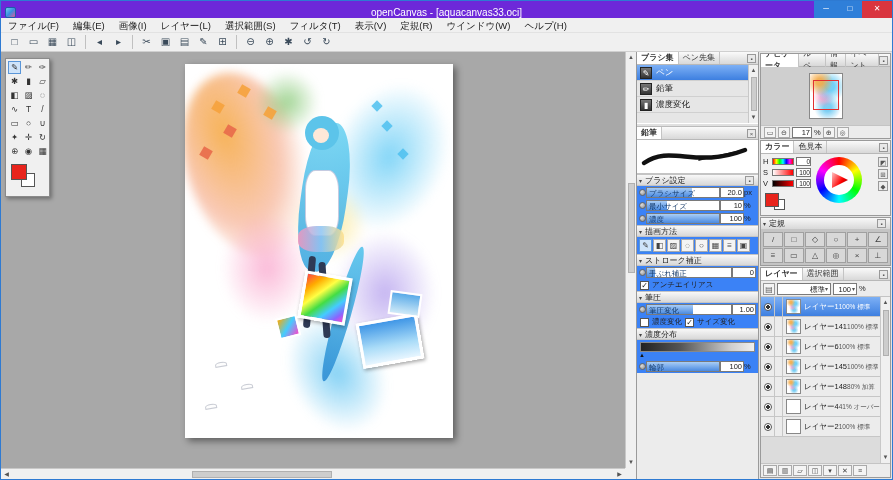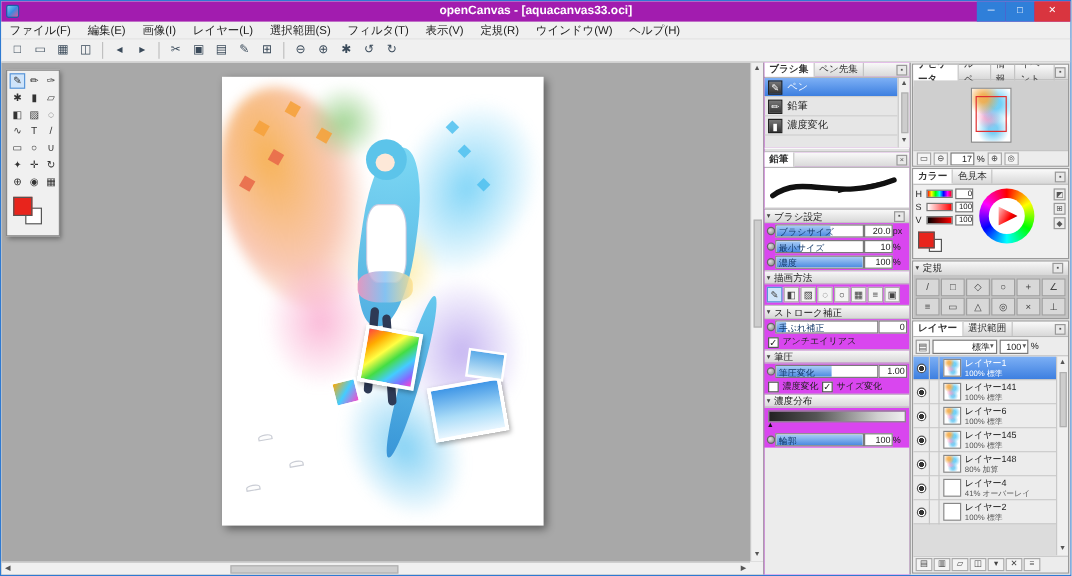--- a/index.html
+++ b/index.html
@@ -1,21 +1,21 @@
 <!DOCTYPE html>
 <html><head>
 <meta charset="utf-8">
 <style>
   * { margin:0; padding:0; box-sizing:border-box; }
   html,body { width:893px; height:480px; overflow:hidden; }
   body { font-family:"Liberation Sans","DejaVu Sans",sans-serif; font-size:9px; color:#222; }
   .app { width:893px; height:480px; border:1px solid #2e7ad2; background:#f0f0f0; display:flex; flex-direction:column; overflow:hidden; }
 
   
-  .titlebar { height:17px; background:#a21caf; position:relative; display:flex; align-items:center; flex:none;font-weight:bold; }
+  .titlebar { height:17px; background:#6d28d9; position:relative; display:flex; align-items:flex-end; flex:none; }
   .appicon { width:11px; height:11px; margin-left:4px; border-radius:2px;
              background:linear-gradient(135deg,#6fd0f0 0%,#3a8ce0 50%,#e05a9a 100%); border:1px solid #1c5ea8; }
   .title { position:absolute; left:0; right:0; text-align:center; color:#fff; font-size:10px; }
   .wbtns { margin-left:auto; display:flex; height:100%; z-index:2; }
   .wbtn { width:24px; height:100%; color:#fff; font-size:8px; line-height:16px; text-align:center; background:#2f7fd9; }
   .wbtn.close { width:30px; background:#d9353f; }
 
   
   .menubar { height:15px; background:#f0f0f0; display:flex; align-items:center; border-bottom:1px solid #e2e2e2; flex:none; }
   .mitem { padding:0 7px; font-size:9.5px; line-height:15px; }
@@ -70,21 +70,21 @@
   .prism { left:116px; top:210px; width:48px; height:48px; background:linear-gradient(135deg,#f44 0%,#fa0 20%,#ff4 38%,#4d4 55%,#4cf 72%,#86f 88%,#f4c 100%); border:3px solid #fff; transform:rotate(10deg); box-shadow:1px 2px 4px rgba(0,0,0,.3); position:absolute; }
   .prism2 { left:92px; top:252px; width:22px; height:22px; background:linear-gradient(135deg,#fa0,#4cf,#f4c); border:2px solid #fff; transform:rotate(-14deg); position:absolute; }
   .photo { left:174px; top:254px; width:62px; height:46px; background:linear-gradient(#3f96e6,#aadcf8 60%,#e8f6ff); border:3px solid #fff; transform:rotate(-10deg); box-shadow:1px 2px 4px rgba(0,0,0,.35); position:absolute; }
   .photo2 { left:204px; top:228px; width:32px; height:24px; background:linear-gradient(#5aaae8,#cfeaf8); border:2px solid #fff; transform:rotate(8deg); position:absolute; }
   .leaf { position:absolute; width:10px; height:10px; background:#f5a23c; transform:rotate(30deg); opacity:.9; }
   .leaf.r { background:#e86a4a; }
   .bfly { position:absolute; width:8px; height:8px; background:#4ec0ee; transform:rotate(45deg); opacity:.85; }
   .bird { position:absolute; width:12px; height:5px; background:#fdfdfd; border:1px solid #c9ccd4; border-radius:50% 50% 0 0; transform:rotate(-10deg); }
 
   
-  .col1 { width:122px; flex:none; background:#d946ef; border-left:1px solid #9a9a9a; display:flex; flex-direction:column; overflow:hidden; }
+  .col1 { width:122px; flex:none; background:#3b82f6; border-left:1px solid #9a9a9a; display:flex; flex-direction:column; overflow:hidden; }
   .col2 { width:134px; flex:none; background:#e4e4e4; border-left:1px solid #9a9a9a; display:flex; flex-direction:column; overflow:hidden; }
   .panel { border:1px solid #9a9a9a; background:#f0f0f0; margin:1px 1px 0; display:flex; flex-direction:column; overflow:hidden; }
   .ptabs { height:13px; background:linear-gradient(#fafafa,#d8d8d8); border-bottom:1px solid #b8b8b8; display:flex; align-items:center; flex:none; }
   .ptab { padding:0 4px; font-size:8px; line-height:12px; color:#333; border-right:1px solid #c4c4c4; }
   .ptab.active { background:#fff; font-weight:bold; }
   .phbox { margin-left:auto; margin-right:2px; width:9px; height:9px; border:1px solid #999; background:#e8e8e8; font-size:6px; line-height:8px; text-align:center; color:#555; flex:none; }
   .shead { height:12px; background:linear-gradient(#f8f8f8,#d8d8d8); border-top:1px solid #c4c4c4; border-bottom:1px solid #c4c4c4; display:flex; align-items:center; padding:0 2px; font-size:8px; flex:none; }
   .shead .tri { font-size:6px; margin-right:3px; color:#444; }
 
   
@@ -159,21 +159,21 @@
   .opbox { width:24px; height:12px; border:1px solid #7a7a7a; background:#fff; font-size:7.5px; line-height:11px; text-align:right; padding-right:1px; display:flex; justify-content:flex-end; gap:1px; }
   .oparrow { font-size:6px; color:#555; }
   .llist { flex:1; background:#dcdcdc; position:relative; overflow:hidden; }
   .lrow { height:20px; display:flex; align-items:center; background:#ececec; border-bottom:1px solid #c6c6c6; width:calc(100% - 10px); }
   .lrow.sel { background:linear-gradient(#7db0f5,#3d7fe0); }
   .lrow.sel .lname, .lrow.sel .linfo { color:#fff; }
   .leye { width:14px; height:20px; border-right:1px solid #c6c6c6; display:flex; align-items:center; justify-content:center; flex:none; }
   .eyedot { width:8px; height:8px; border-radius:50%; border:1px solid #555; background:radial-gradient(circle,#333 2px,#fff 2px); }
   .lpad { width:8px; height:20px; border-right:1px solid #c6c6c6; flex:none; }
   .lthumb { width:15px; height:15px; background:#fff; border:1px solid #888; margin:0 3px; flex:none; }
-  .lmeta { display:flex; flex-direction:column; line-height:9px; overflow:hidden; }
+  .lmeta { display:flex; flex-direction:row; line-height:9px; overflow:hidden; }
   .lname { font-size:7.5px; color:#222; white-space:nowrap; }
   .linfo { font-size:6.5px; color:#555; white-space:nowrap; }
   .lscroll { position:absolute; right:0; top:0; bottom:0; width:10px; background:#f0f0f0; border-left:1px solid #c8c8c8; display:flex; flex-direction:column; align-items:center; }
   .lthumb2 { width:6px; height:46px; margin-top:2px; background:#cdcdcd; border:1px solid #b0b0b0; }
   .lspace { flex:1; }
   .lbar { height:14px; background:#ececec; border-top:1px solid #c4c4c4; display:flex; align-items:center; gap:1px; padding:0 2px; flex:none; }
   .lbbtn { width:14px; height:11px; border:1px solid #aaa; background:#f4f4f4; font-size:7px; line-height:10px; text-align:center; color:#444; }
 
   .art-mini { background:
     radial-gradient(circle at 30% 18%, rgba(245,166,60,.85) 8%, transparent 32%),

